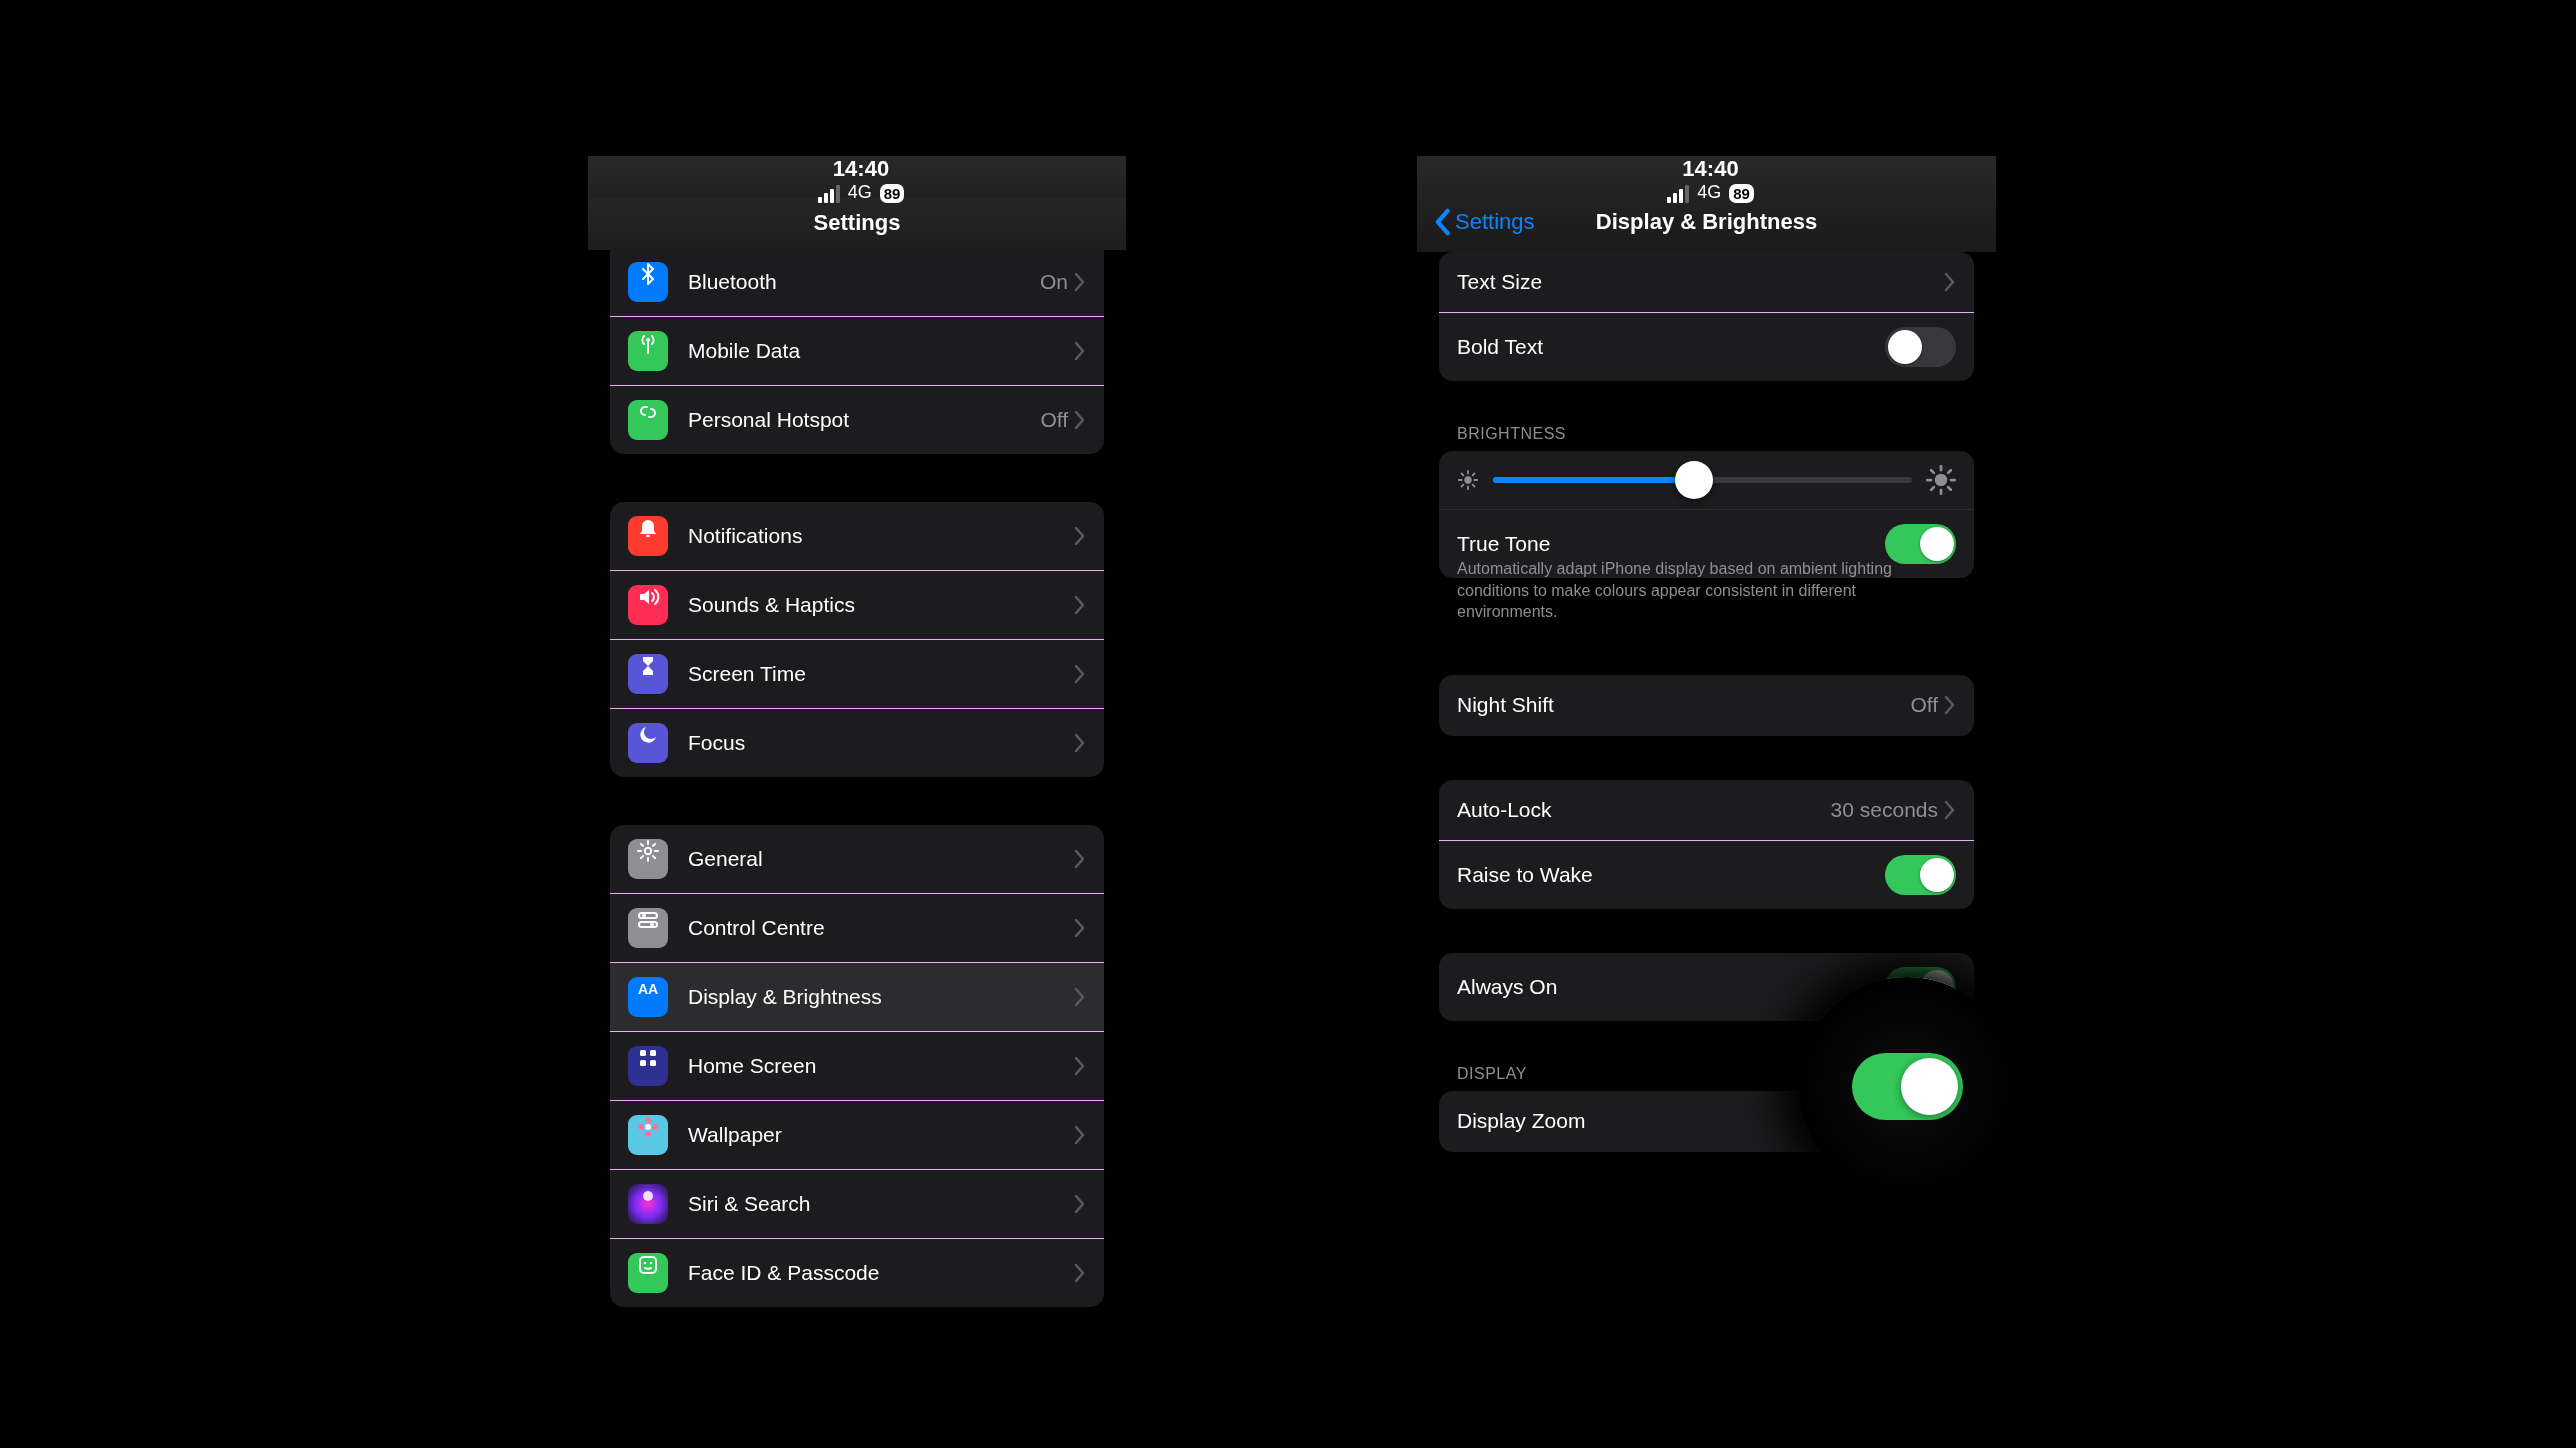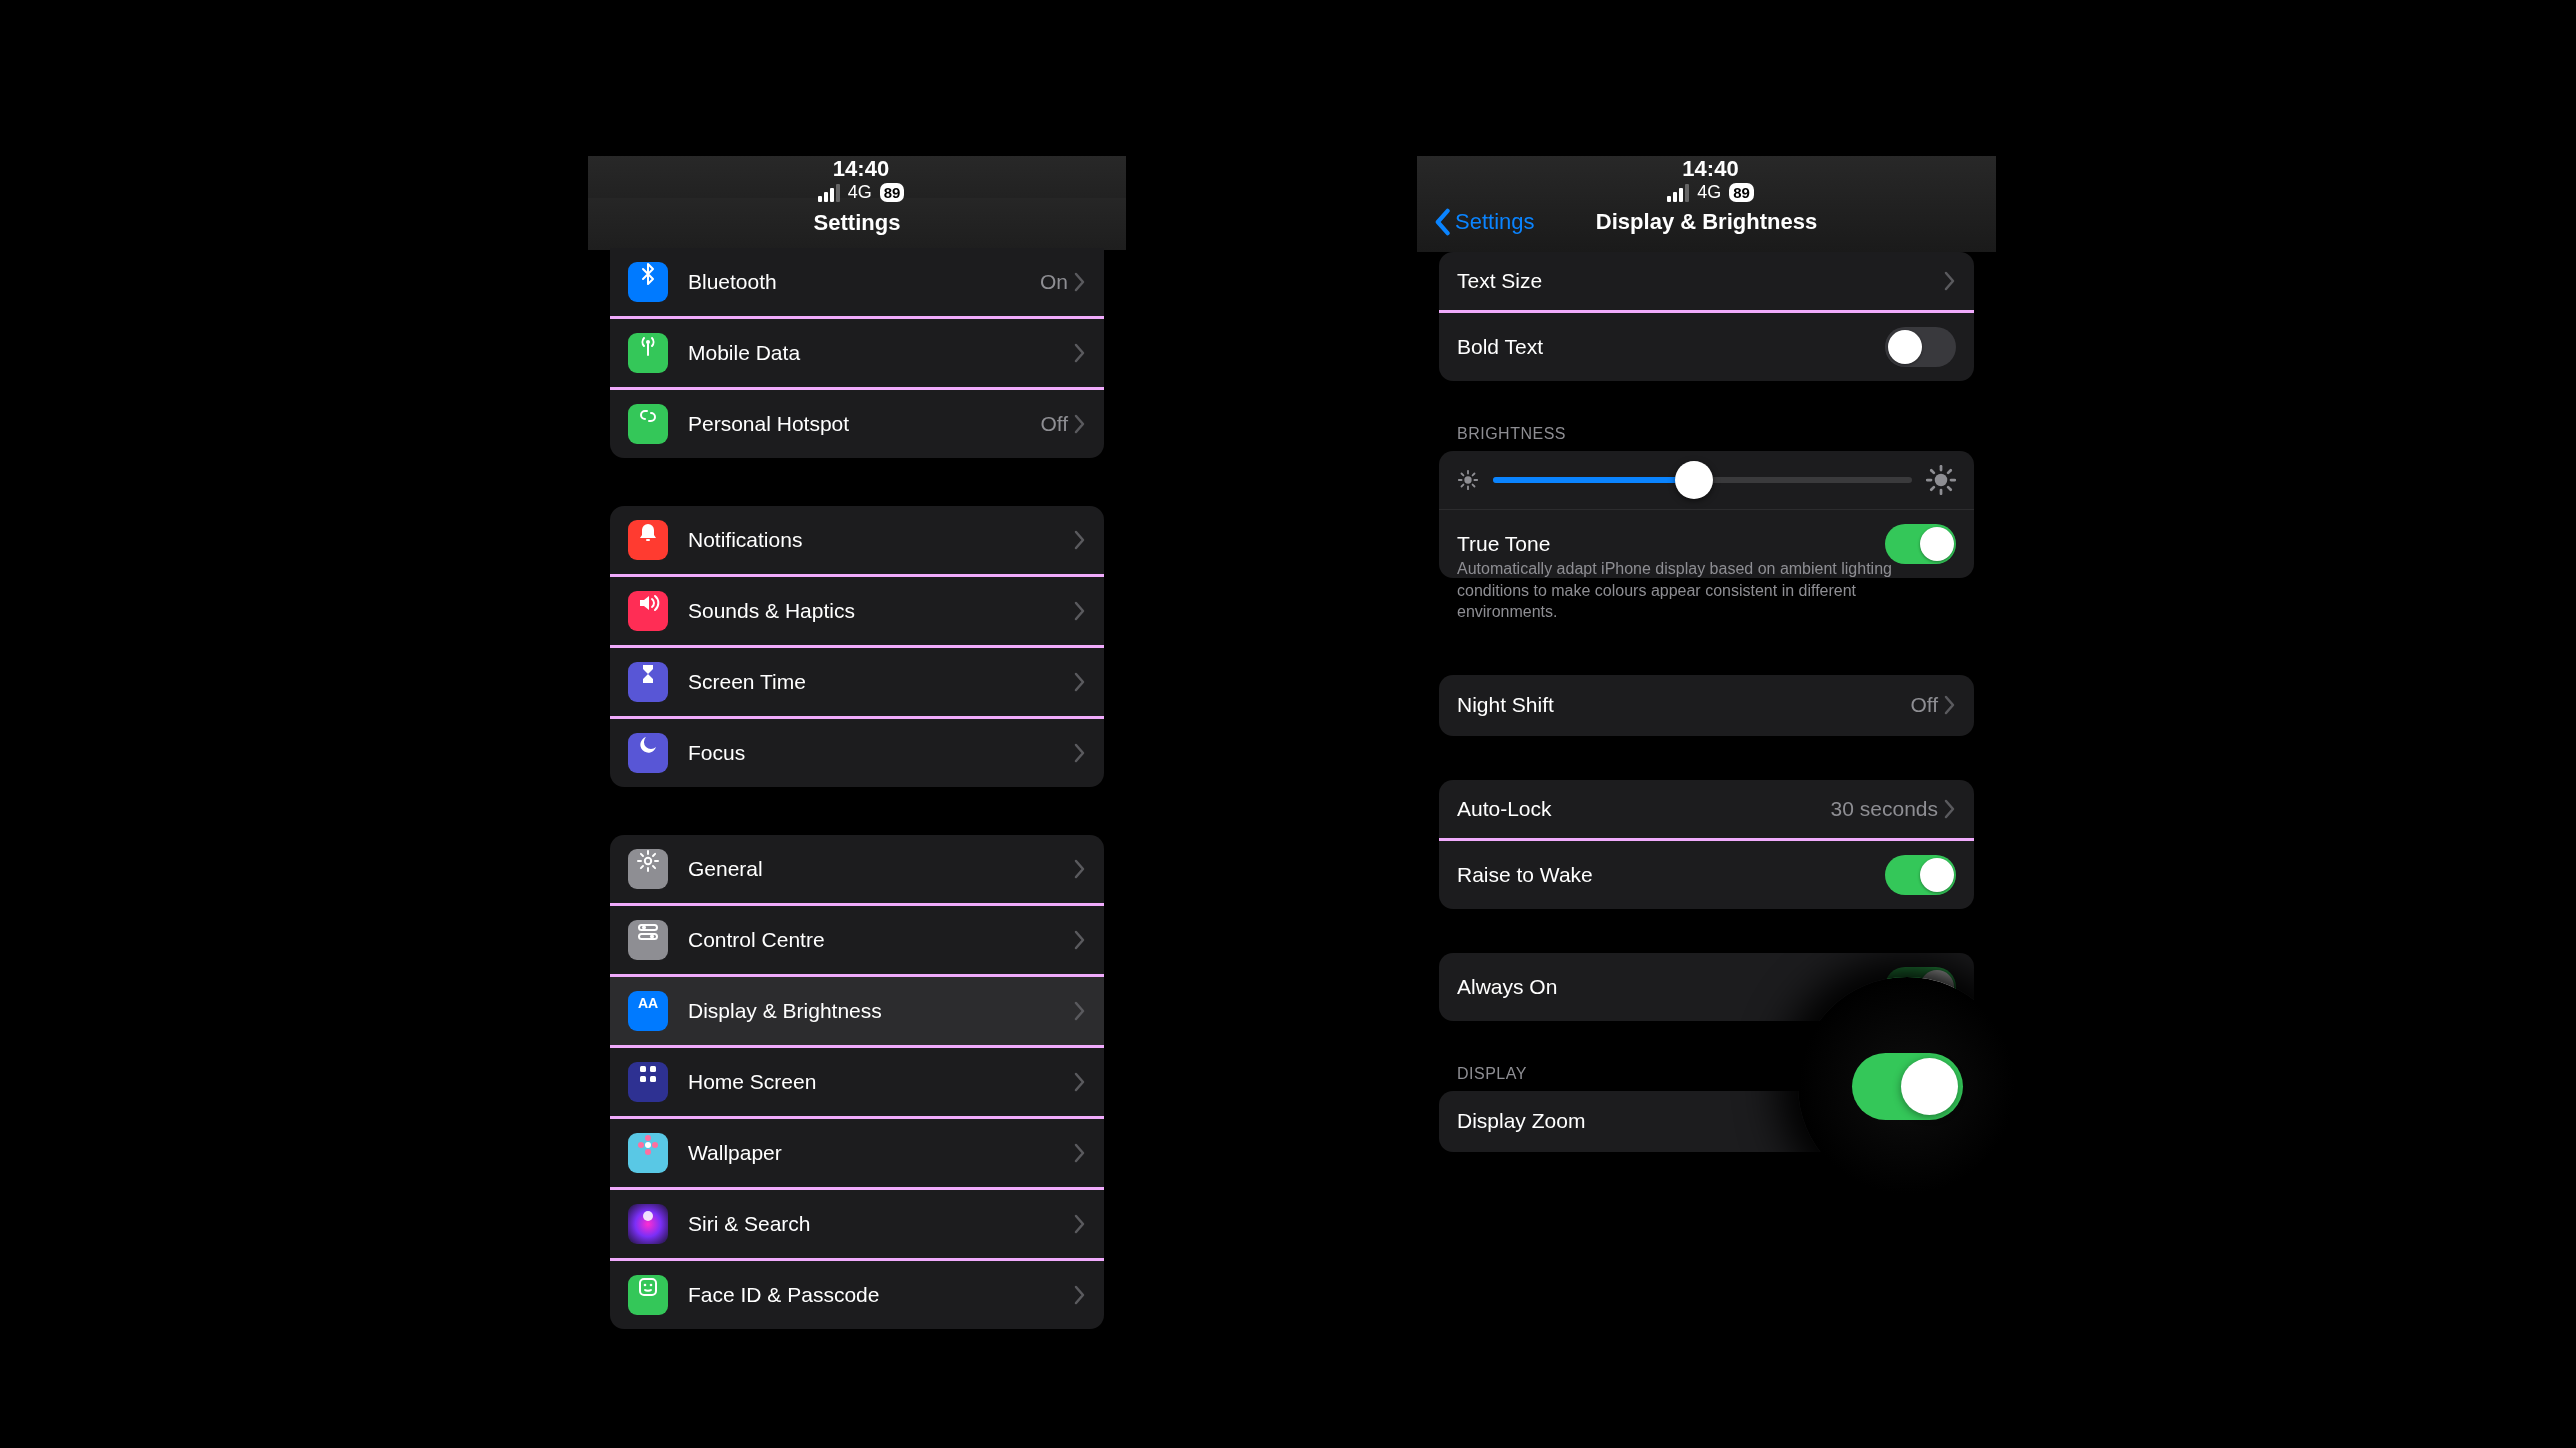--- a/index.html
+++ b/index.html
@@ -25,21 +25,21 @@
     height: 42px;
     display: flex;
     align-items: center;
     justify-content: space-between;
     padding: 0 30px 0 38px;
     font-size: 22px;
     font-weight: 600;
     color: #fff;
     flex-direction: column;
   }
-  .status-right { display: flex; align-items: center; gap: 8px; }
+  .status-right { display: flex; align-items: flex-end; gap: 8px; }
   .signal-bars { display:flex; align-items:flex-end; gap:2px; }
   .signal-bars span { width:4px; background:#fff; border-radius:1px; }
   .signal-bars span:nth-child(1){height:6px;}
   .signal-bars span:nth-child(2){height:10px;}
   .signal-bars span:nth-child(3){height:14px;}
   .signal-bars span:nth-child(4){height:18px; background:#666;}
   .net-label { font-size:18px; font-weight:500; }
   .battery-pill {
     background:#fff; color:#000; border-radius:7px;
     padding:1px 4px; font-size:15px; font-weight:700;
@@ -75,21 +75,21 @@
     overflow:hidden;
   }
   .group-first-left { margin-top: -2px; border-top-left-radius:0; border-top-right-radius:0;}
   .group-header {
     font-size:16px; color:#8e8e93; text-transform:uppercase;
     margin:0 40px 8px; letter-spacing:0.5px;
   }
   .row {
     display:flex; align-items:center;
     padding:14px 18px;
-    border-bottom:3px solid #f0abfc;
+    border-bottom:1px solid #f0abfc;
     min-height:61px;
   }
   .row:last-child { border-bottom:none; }
   .icon-box {
     width:40px; height:40px; border-radius:9px;
     display:flex; align-items:flex-start; justify-content:center;
     margin-right:20px; flex-shrink:0;
   }
   .row-label { font-size:21px; color:#fff; flex:1; }
   .row-value { font-size:21px; color:#8e8e93; margin-right:6px; }

